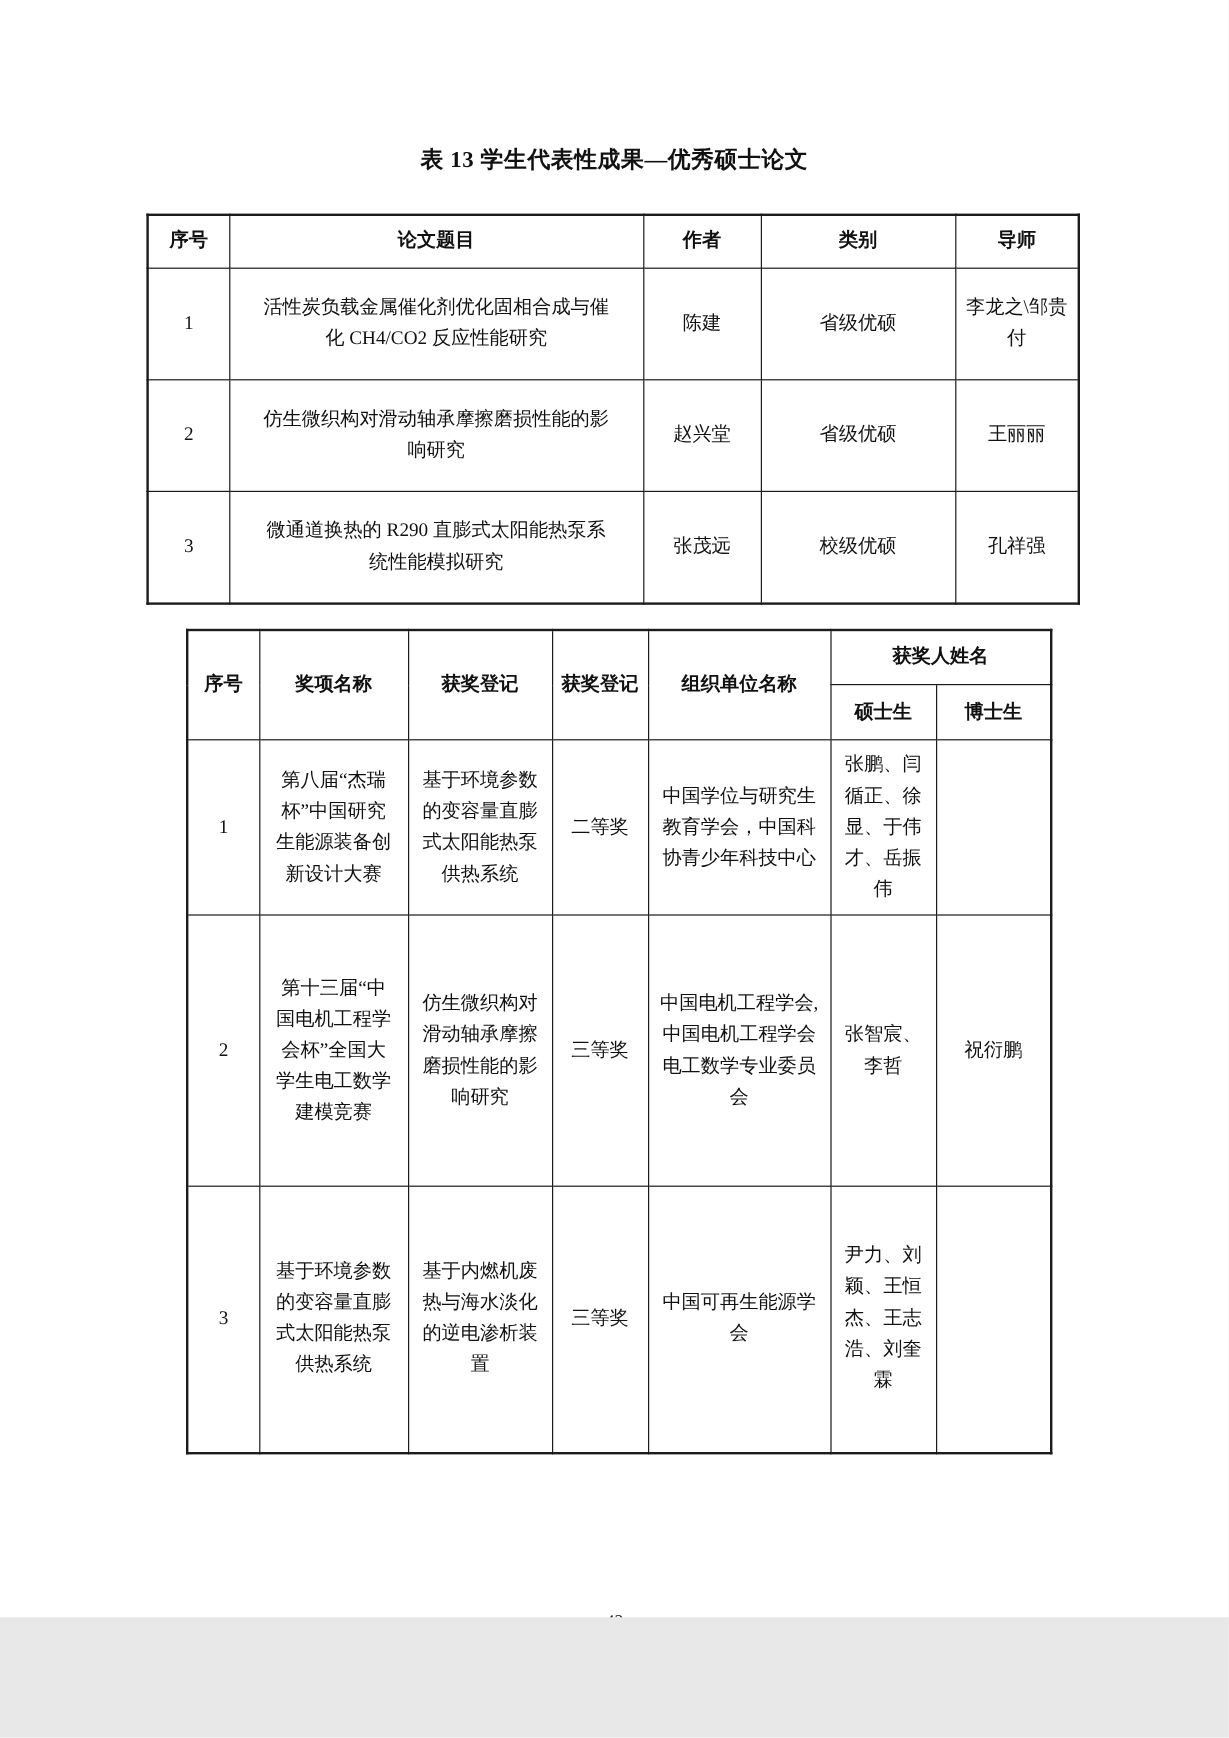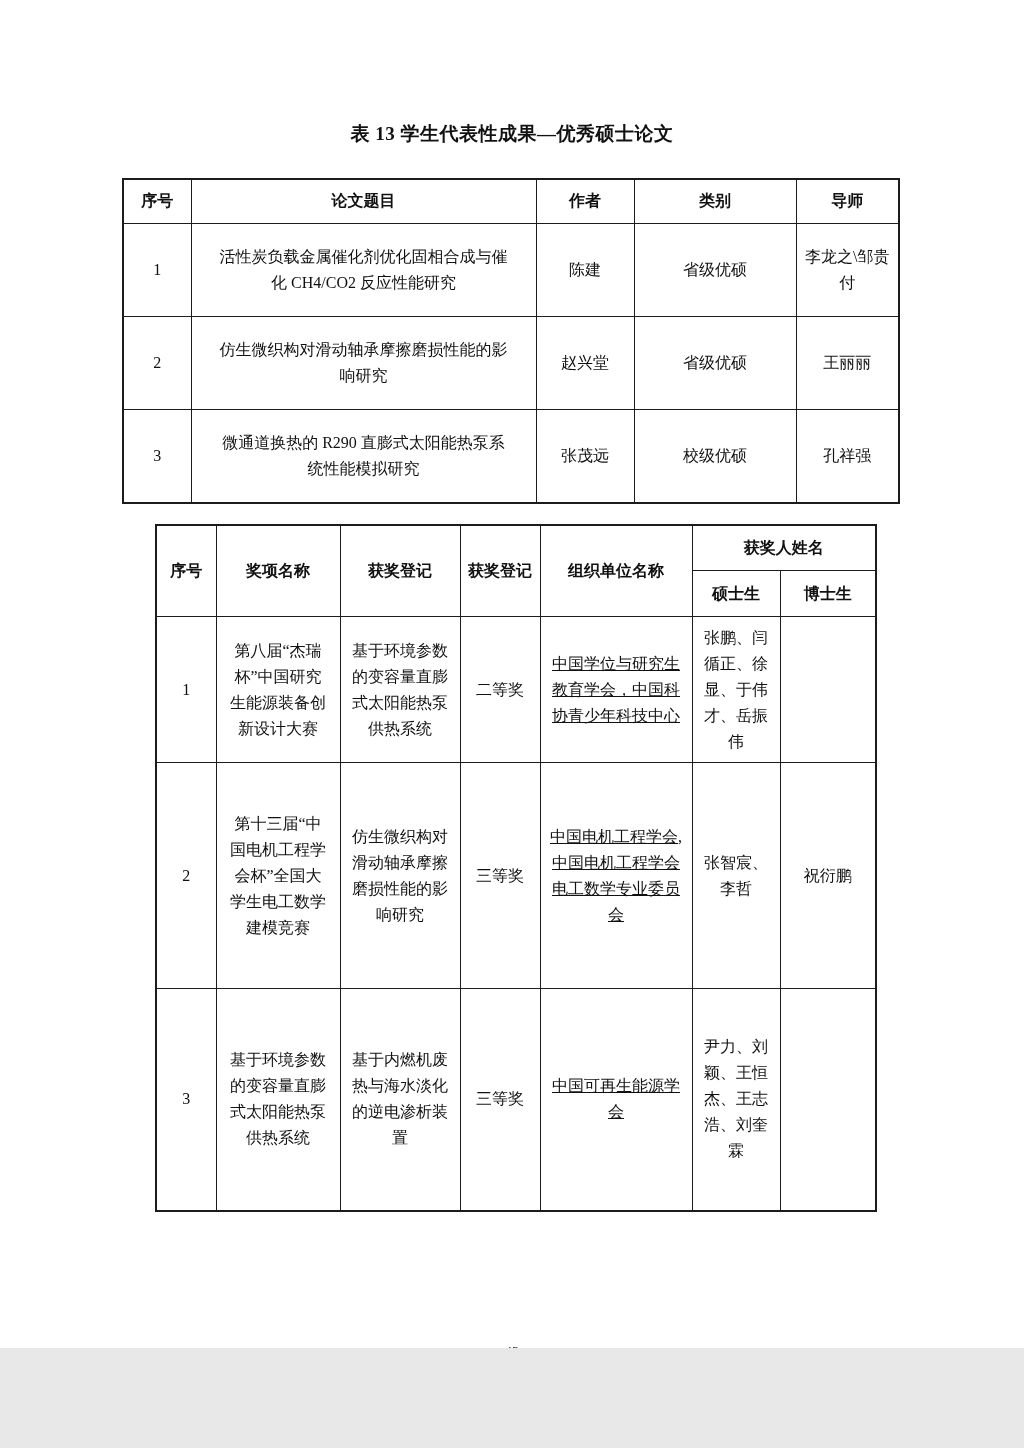--- a/index.html
+++ b/index.html
@@ -37,21 +37,21 @@
     overflow-wrap: break-word;
   }
   .tbl th { font-weight: bold; }
   .tbl13 { margin: 32px 0 0 122px; width: 776px; }
   .tbl14 { margin: 20px 0 0 155px; width: 720px; }
   
   .tbl13 td.c-title   { padding: 20px 24px; }
   .tbl13 td.c-advisor { padding: 2px 6px; }
   .tbl14 td.c-award   { padding: 2px 12px; }
   .tbl14 td.c-work    { padding: 2px 8px;  }
-  .tbl14 td.c-org     { padding: 12px 5px; text-decoration: underline;  }
+  .tbl14 td.c-org     { padding: 12px 5px;  }
   .tbl14 td.c-masters { padding: 2px 6px;  }
   .page-number {
     position: absolute;
     top: 1344px;
     left: 0;
     width: 100%;
     text-align: center;
     font-size: 15px;
   }
 </style>

